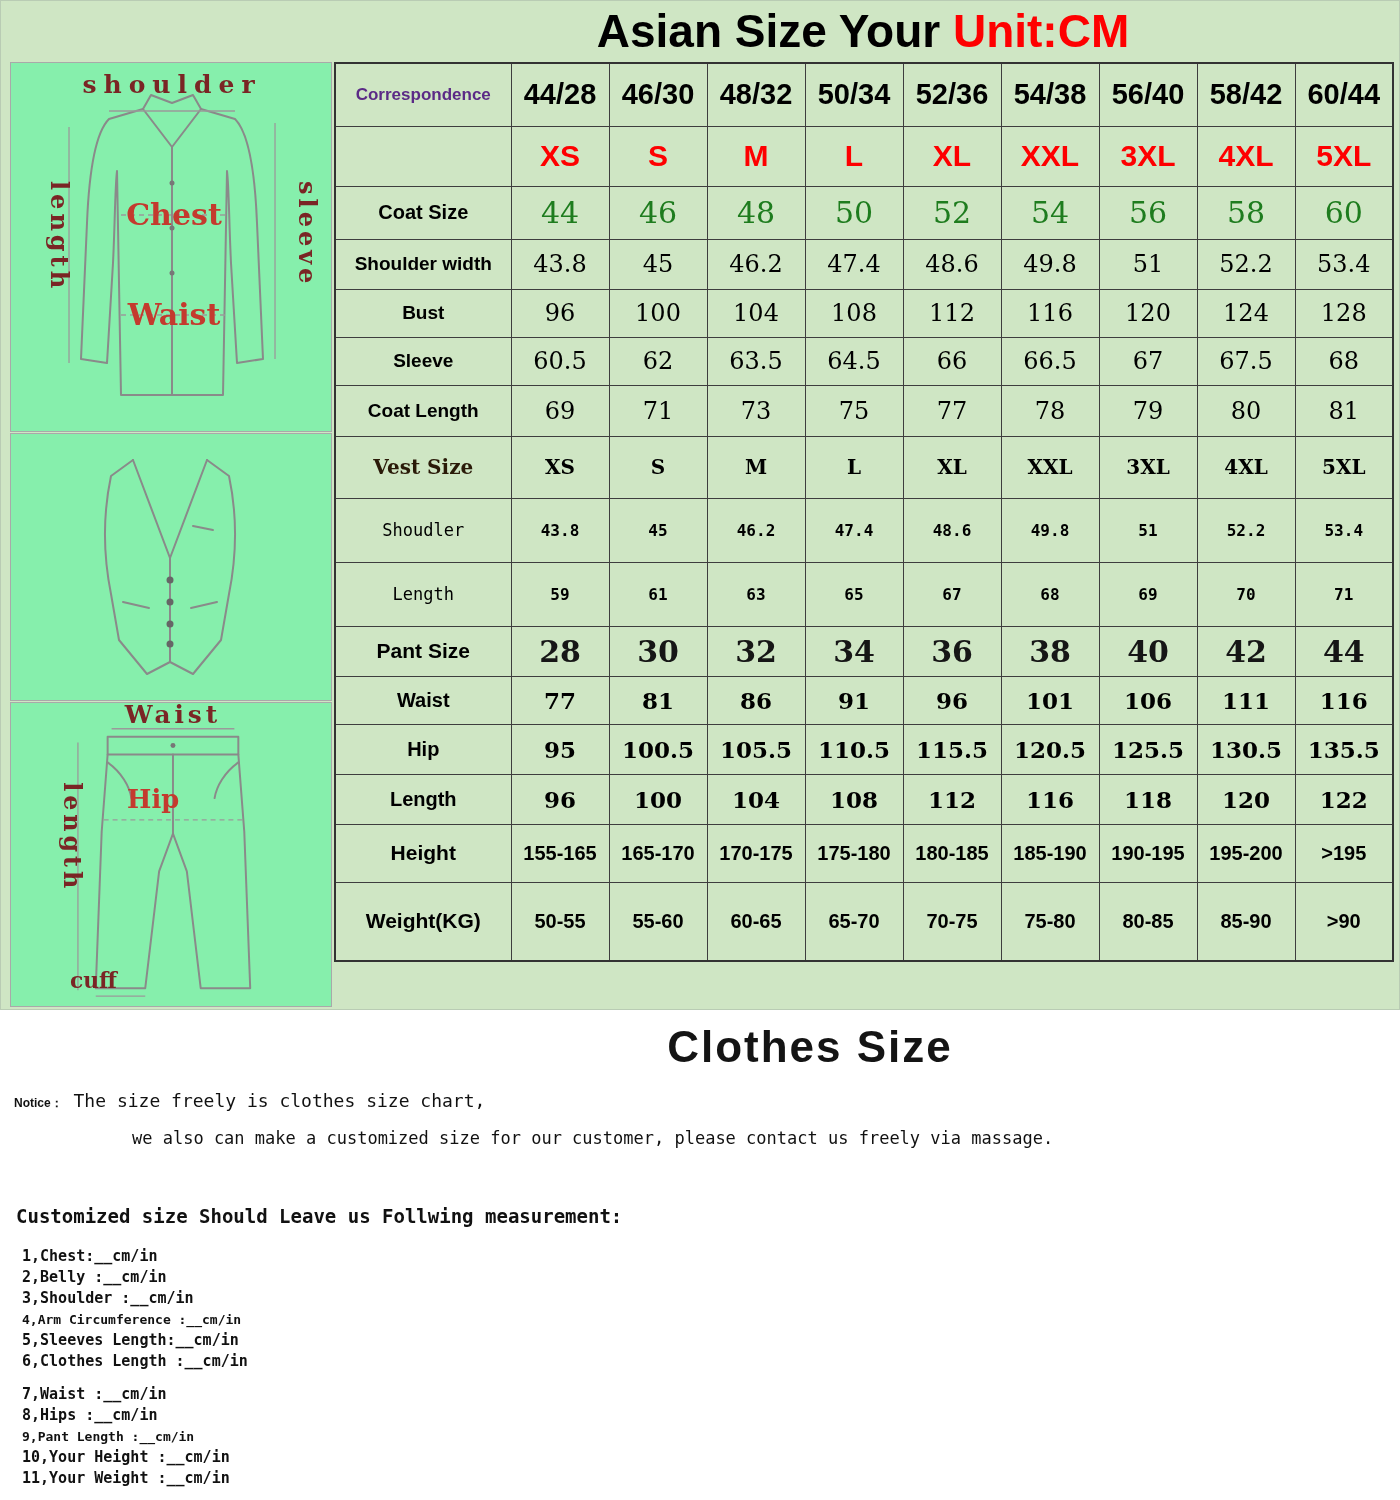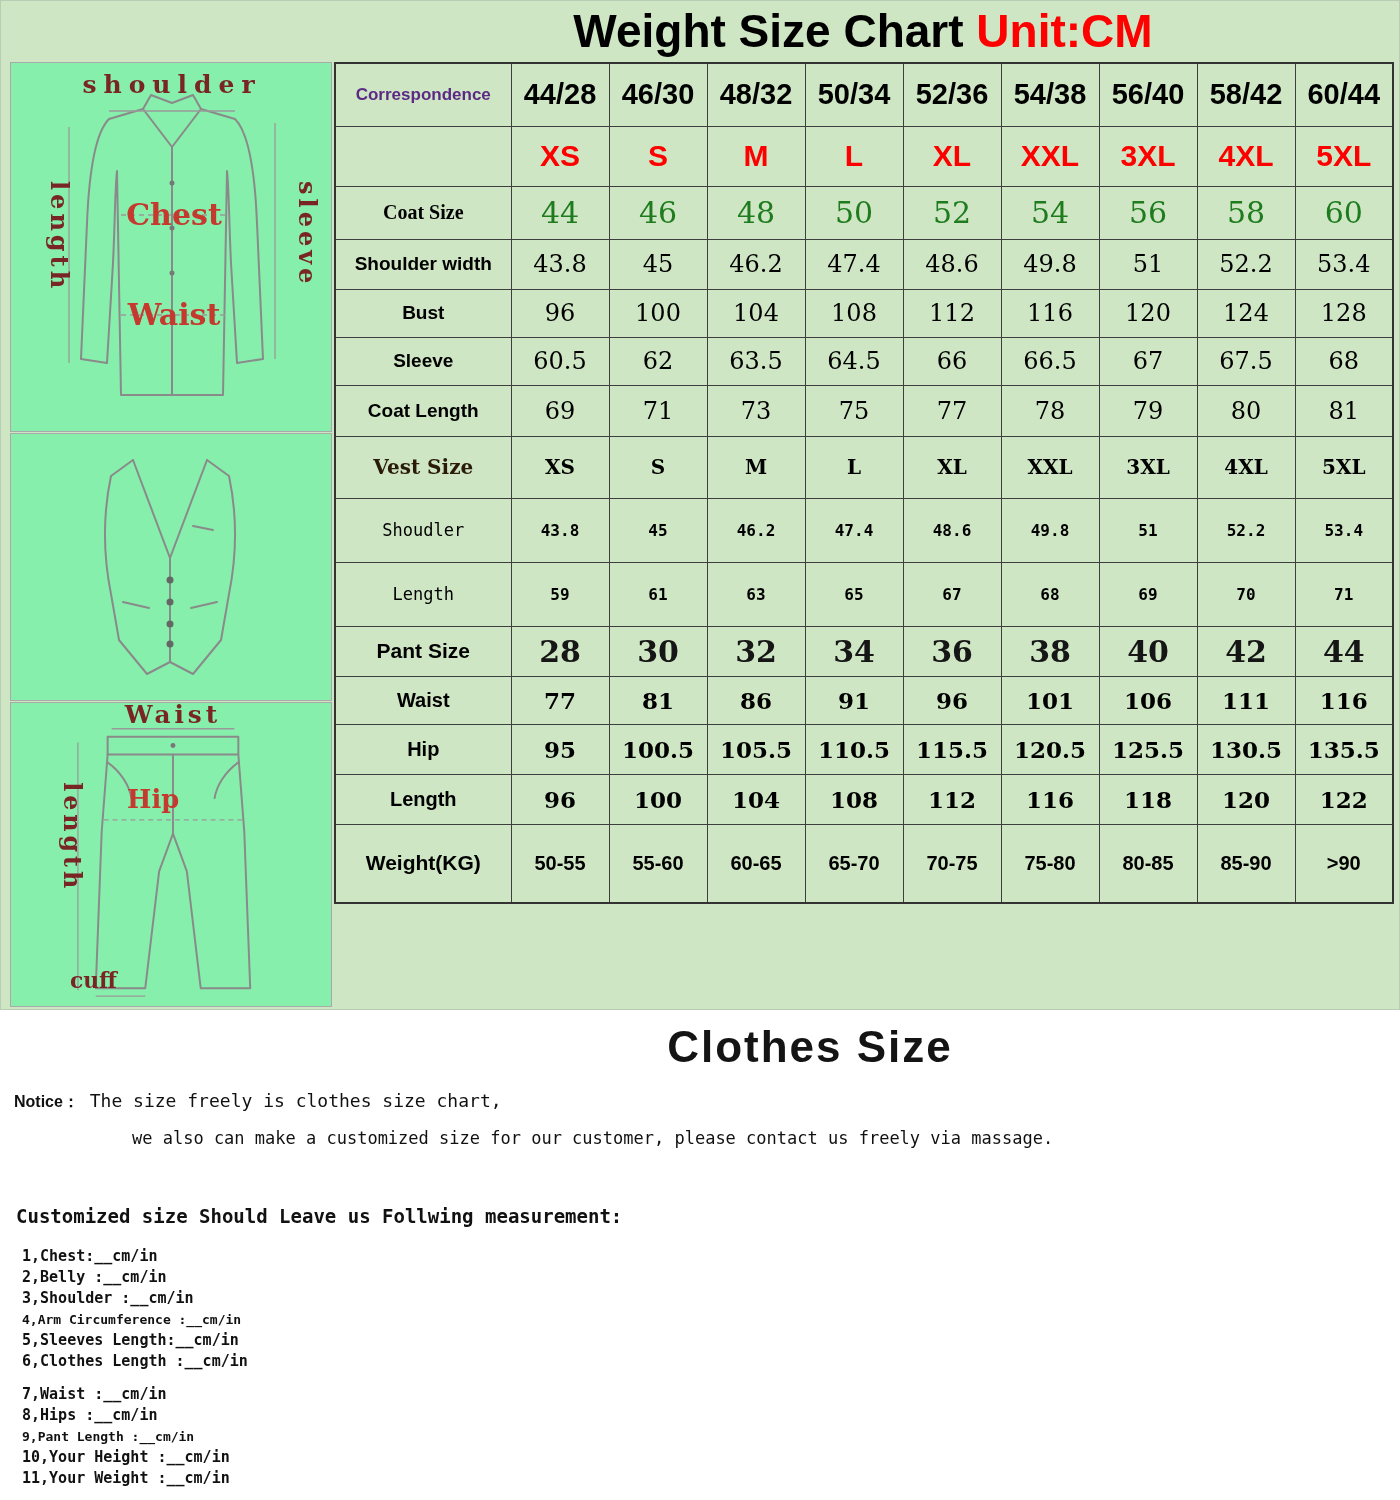--- a/index.html
+++ b/index.html
@@ -28,21 +28,21 @@
                 table-layout:fixed; border:2px solid #333; }
   #size-table td { border:1px solid #3e3e3e; text-align:center; vertical-align:middle;
                    overflow:hidden; padding:0; background:var(--cell_bg); }
 
   tr.corr td { background:#f3f2ea;margin-top:40px; }
   tr.corr td.lbl { color:var(--corr_label); font-weight:bold; font-size:17px; }
   tr.corr td.val { font-weight:bold; font-size:29px; }
 
   tr.redsize td.val { color:var(--red_text); font-weight:bold; font-size:30px; }
 
-  tr.coatsize td { background:var(--coat_row);font-family:Liberation Serif, serif; }
+  tr.coatsize td { background:var(--coat_row); }
   tr.coatsize td.lbl { font-weight:bold; font-size:20px; }
   tr.coatsize td.val { color:var(--dark_green_text); font-size:30px; font-family:"DejaVu Serif", serif; }
 
   tr.coat td.lbl { font-weight:bold; font-size:19px; }
   tr.coat td.val { font-size:24px; font-family:"DejaVu Serif", serif; }
 
   tr.vesthead td { background:var(--vest_row); font-family:"DejaVu Serif", serif; }
   tr.vesthead td.lbl { font-weight:bold; font-size:20px; color:#2a1a08; }
   tr.vesthead td.val { font-weight:bold; font-size:20px; }
 
@@ -58,40 +58,40 @@
   tr.pant td.val { font-weight:bold; font-size:23px; font-family:"DejaVu Serif", serif; }
 
   tr.hw td.lbl { font-weight:bold; font-size:21px; }
   tr.hw td.val { font-weight:bold; font-size:20px; }
 
   #clothes-size { position:absolute; left:110px; top:1022px; width:1400px; text-align:center;
                   font-size:44px; font-weight:bold; letter-spacing:2px; color:#141414; }
 
   #notice-line1 { position:absolute; left:14px; top:1090px; font-size:18px;
                   font-family:"DejaVu Sans Mono", monospace; color:#111; }
-  #notice-line1 .notice-label { font-family:"Liberation Sans", sans-serif; font-weight:bold; font-size:16px; }
+  #notice-line1 .notice-label { font-family:"Liberation Sans", sans-serif; font-weight:bold; font-size:12px; }
   #notice-line2 { position:absolute; left:132px; top:1128px; font-size:17px;
                   font-family:"DejaVu Sans Mono", monospace; color:#111; }
 
   #custom-header { position:absolute; left:16px; top:1205px; font-size:19px; font-weight:bold;
                    font-family:"DejaVu Sans Mono", monospace; color:#111; }
 
   #measure-list { position:absolute; left:22px; top:1246px; font-family:"DejaVu Sans Mono", monospace;
                   font-weight:bold; font-size:15px; line-height:21px; color:#111; }
   #measure-list div:nth-child(4), #measure-list div:nth-child(9) { font-size:13px; }
   #measure-list div.gap { margin-top:12px; }
 </style>
 </head>
 <body>
 
 <div id="page">
   <div id="green-area"></div>
 
   <div id="title">
-    <span>Weight Size Chart</span>
+    <span>Asian Size Your</span>
     <span class="unit">Unit:CM</span>
   </div>
 
   <div class="diagram-box" id="jacket-box">
     <svg viewBox="0 0 320 368">
 
       <path class="outline" d="M132,46 L140,32 L161,40 L182,32 L190,46"></path>
       <path class="outline" d="M132,46 L161,84 L190,46"></path>
       <path class="outline" d="M132,46 L98,56 C84,70 78,110 76,160 L70,296 L96,300 L102,200 C104,160 104,124 106,108 L110,332 L212,332 L216,108 C218,124 218,160 220,200 L226,300 L252,296 L246,160 C244,110 238,70 224,56 L190,46"></path>
       <path class="outline" d="M161,84 L161,332"></path>
@@ -318,20 +318,32 @@
           <td class="val">96</td>
           <td class="val">100</td>
           <td class="val">104</td>
           <td class="val">108</td>
           <td class="val">112</td>
           <td class="val">116</td>
           <td class="val">118</td>
           <td class="val">120</td>
           <td class="val">122</td>
         </tr>
+        <tr class="hw" style="height: 58px;">
+          <td class="lbl">Height</td>
+          <td class="val">155-165</td>
+          <td class="val">165-170</td>
+          <td class="val">170-175</td>
+          <td class="val">175-180</td>
+          <td class="val">180-185</td>
+          <td class="val">185-190</td>
+          <td class="val">190-195</td>
+          <td class="val">195-200</td>
+          <td class="val">&gt;195</td>
+        </tr>
         <tr class="hw" style="height: 79px;">
           <td class="lbl">Weight(KG)</td>
           <td class="val">50-55</td>
           <td class="val">55-60</td>
           <td class="val">60-65</td>
           <td class="val">65-70</td>
           <td class="val">70-75</td>
           <td class="val">75-80</td>
           <td class="val">80-85</td>
           <td class="val">85-90</td>

